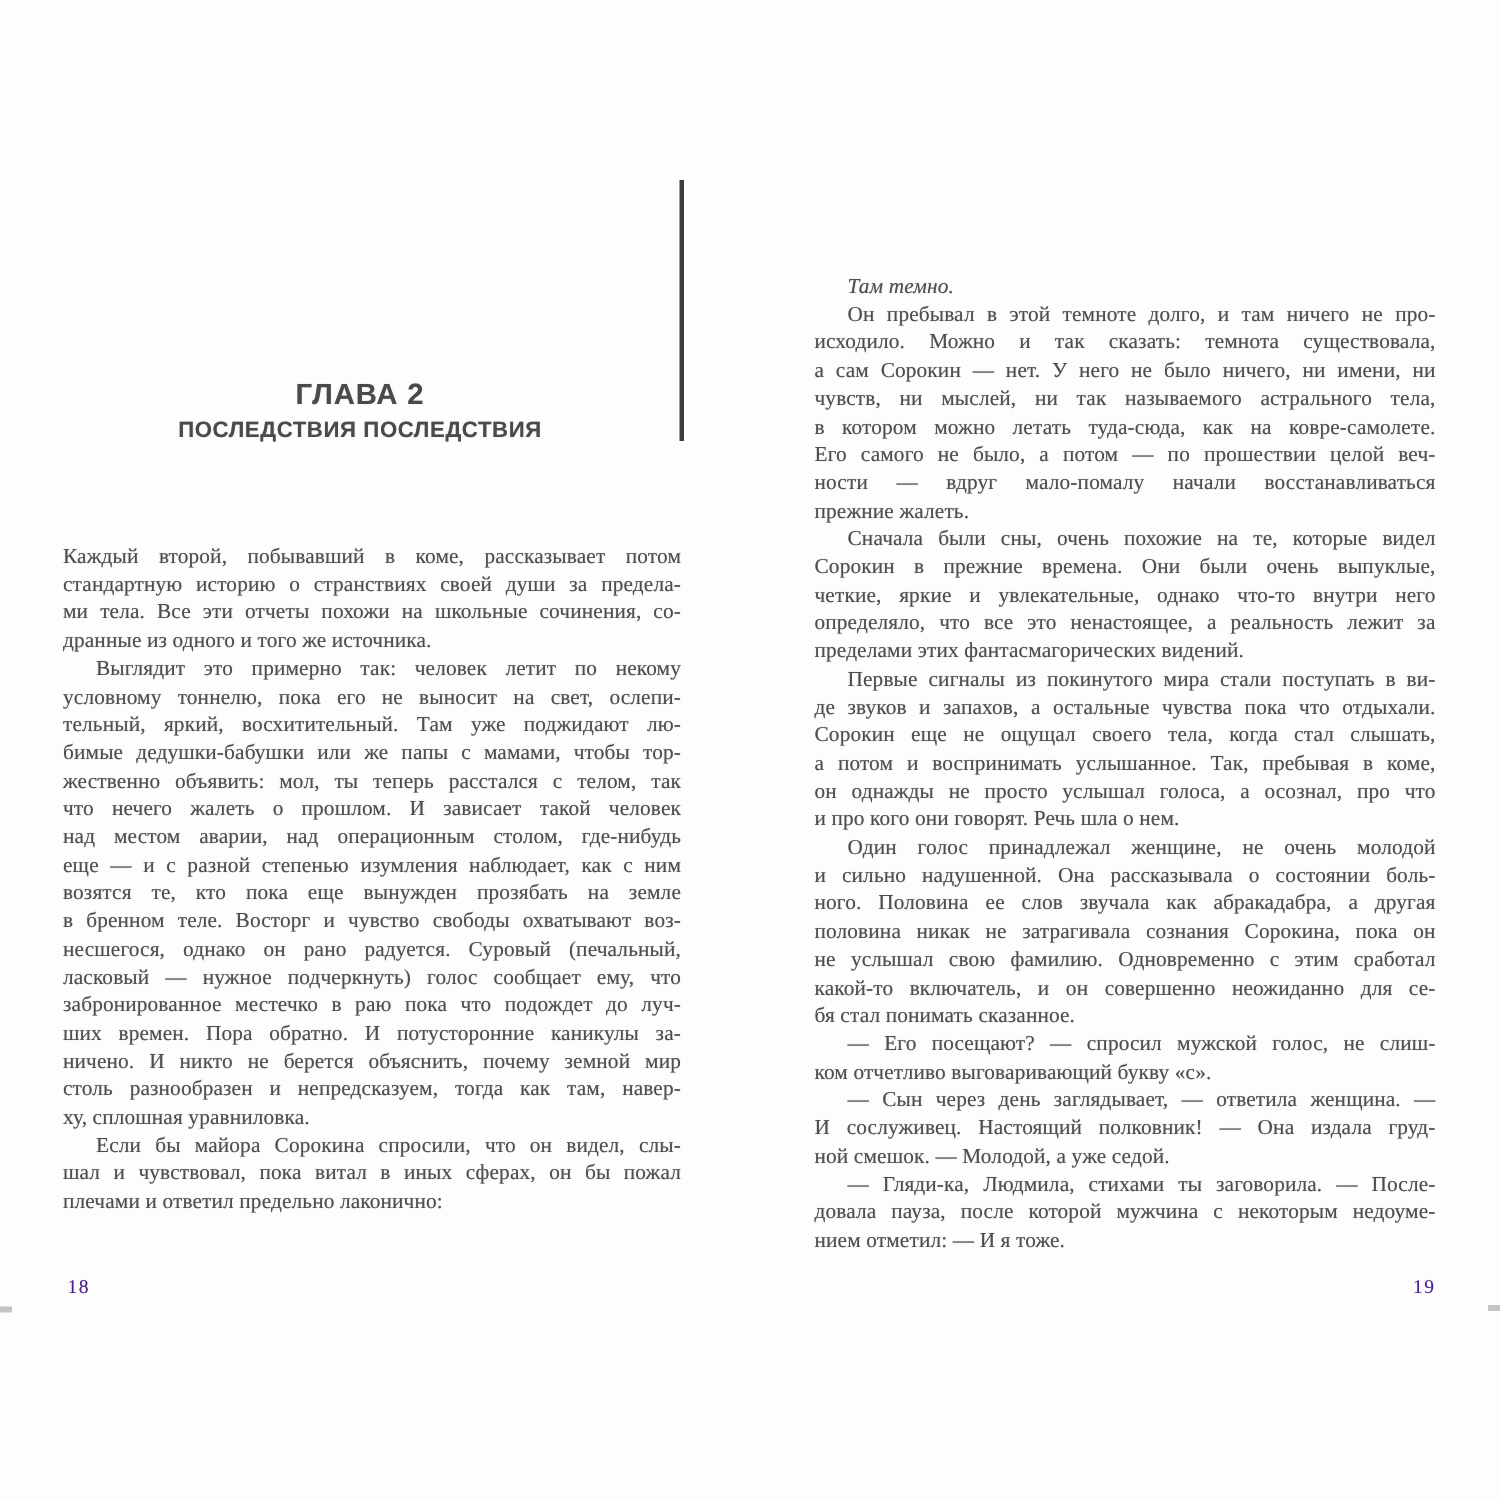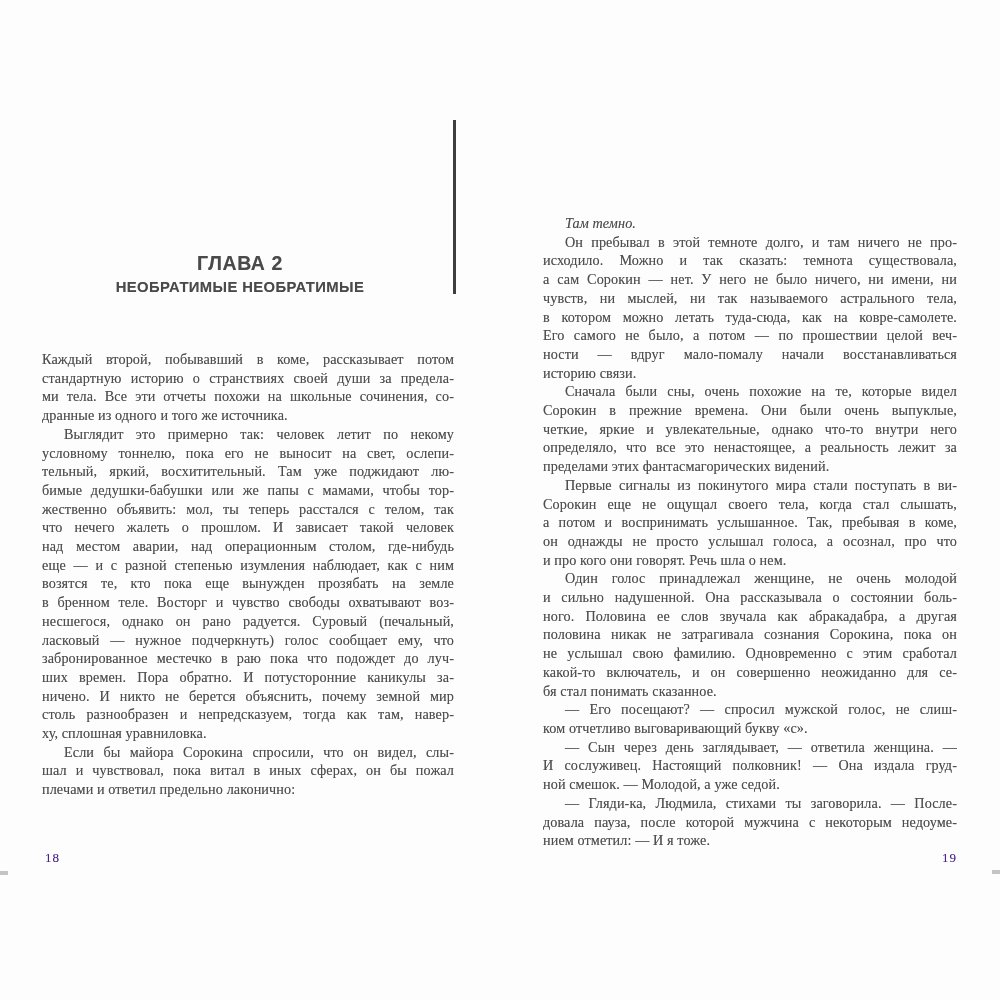--- a/index.html
+++ b/index.html
@@ -17,27 +17,27 @@
     color: #4e4e4e;
   }
   
   .body-text {
     position: absolute;
     font-size: 14.2px;
     line-height: 18.7px;
     letter-spacing: 0.1px;
     text-shadow: 0 0 0.6px rgba(90,90,90,0.55);
   }
-  #left-body  { left: 42px;  top: 350px; width: 412px; }
+  #left-body  { left: 42px;  top: 362px; width: 412px; }
   #right-body { left: 543px; top: 182px; width: 414px; }
 
   .line { text-align: justify; text-align-last: justify; }
   .line.last { text-align-last: auto; }
   .line.indent { text-indent: 22px; }
-  .line.italic { font-style: italic; margin-top: 32px; }
+  .line.italic { font-style: italic; }
 
   
   .chapter-heading {
     position: absolute;
     left: 42px;
     top: 253px;
     width: 396px;
     text-align: center;
     font-family: "Liberation Sans", sans-serif;
     color: #4a4a4a;
@@ -85,21 +85,21 @@
   .edge-right { right: 0; top: 870px; }
 </style>
 </head>
 <body>
 
 <div class="spread">
 
   <div class="page page-left">
     <div class="chapter-heading">
       <div class="chapter-label">ГЛАВА 2</div>
-      <div class="chapter-title">НЕОБРАТИМЫЕ НЕОБРАТИМЫЕ</div>
+      <div class="chapter-title">ПОСЛЕДСТВИЯ ПОСЛЕДСТВИЯ</div>
     </div>
     <div class="vrule"></div>
     <div class="body-text" id="left-body">
         <div class="line">Каждый второй, побывавший в коме, рассказывает потом</div>
         <div class="line">стандартную историю о странствиях своей души за предела-</div>
         <div class="line">ми тела. Все эти отчеты похожи на школьные сочинения, со-</div>
         <div class="line last">дранные из одного и того же источника.</div>
         <div class="line indent">Выглядит это примерно так: человек летит по некому</div>
         <div class="line">условному тоннелю, пока его не выносит на свет, ослепи-</div>
         <div class="line">тельный, яркий, восхитительный. Там уже поджидают лю-</div>
@@ -127,27 +127,28 @@
   <div class="page page-right">
     <div class="body-text" id="right-body">
         <div class="line indent last italic">Там темно.</div>
         <div class="line indent">Он пребывал в этой темноте долго, и там ничего не про-</div>
         <div class="line">исходило. Можно и так сказать: темнота существовала,</div>
         <div class="line">а сам Сорокин — нет. У него не было ничего, ни имени, ни</div>
         <div class="line">чувств, ни мыслей, ни так называемого астрального тела,</div>
         <div class="line">в котором можно летать туда-сюда, как на ковре-самолете.</div>
         <div class="line">Его самого не было, а потом — по прошествии целой веч-</div>
         <div class="line">ности — вдруг мало-помалу начали восстанавливаться</div>
-        <div class="line last">историю связи.</div>
+        <div class="line last">прежние жалеть.</div>
         <div class="line indent">Сначала были сны, очень похожие на те, которые видел</div>
         <div class="line">Сорокин в прежние времена. Они были очень выпуклые,</div>
         <div class="line">четкие, яркие и увлекательные, однако что-то внутри него</div>
         <div class="line">определяло, что все это ненастоящее, а реальность лежит за</div>
         <div class="line last">пределами этих фантасмагорических видений.</div>
         <div class="line indent">Первые сигналы из покинутого мира стали поступать в ви-</div>
+        <div class="line">де звуков и запахов, а остальные чувства пока что отдыхали.</div>
         <div class="line">Сорокин еще не ощущал своего тела, когда стал слышать,</div>
         <div class="line">а потом и воспринимать услышанное. Так, пребывая в коме,</div>
         <div class="line">он однажды не просто услышал голоса, а осознал, про что</div>
         <div class="line last">и про кого они говорят. Речь шла о нем.</div>
         <div class="line indent">Один голос принадлежал женщине, не очень молодой</div>
         <div class="line">и сильно надушенной. Она рассказывала о состоянии боль-</div>
         <div class="line">ного. Половина ее слов звучала как абракадабра, а другая</div>
         <div class="line">половина никак не затрагивала сознания Сорокина, пока он</div>
         <div class="line">не услышал свою фамилию. Одновременно с этим сработал</div>
         <div class="line">какой-то включатель, и он совершенно неожиданно для се-</div>

